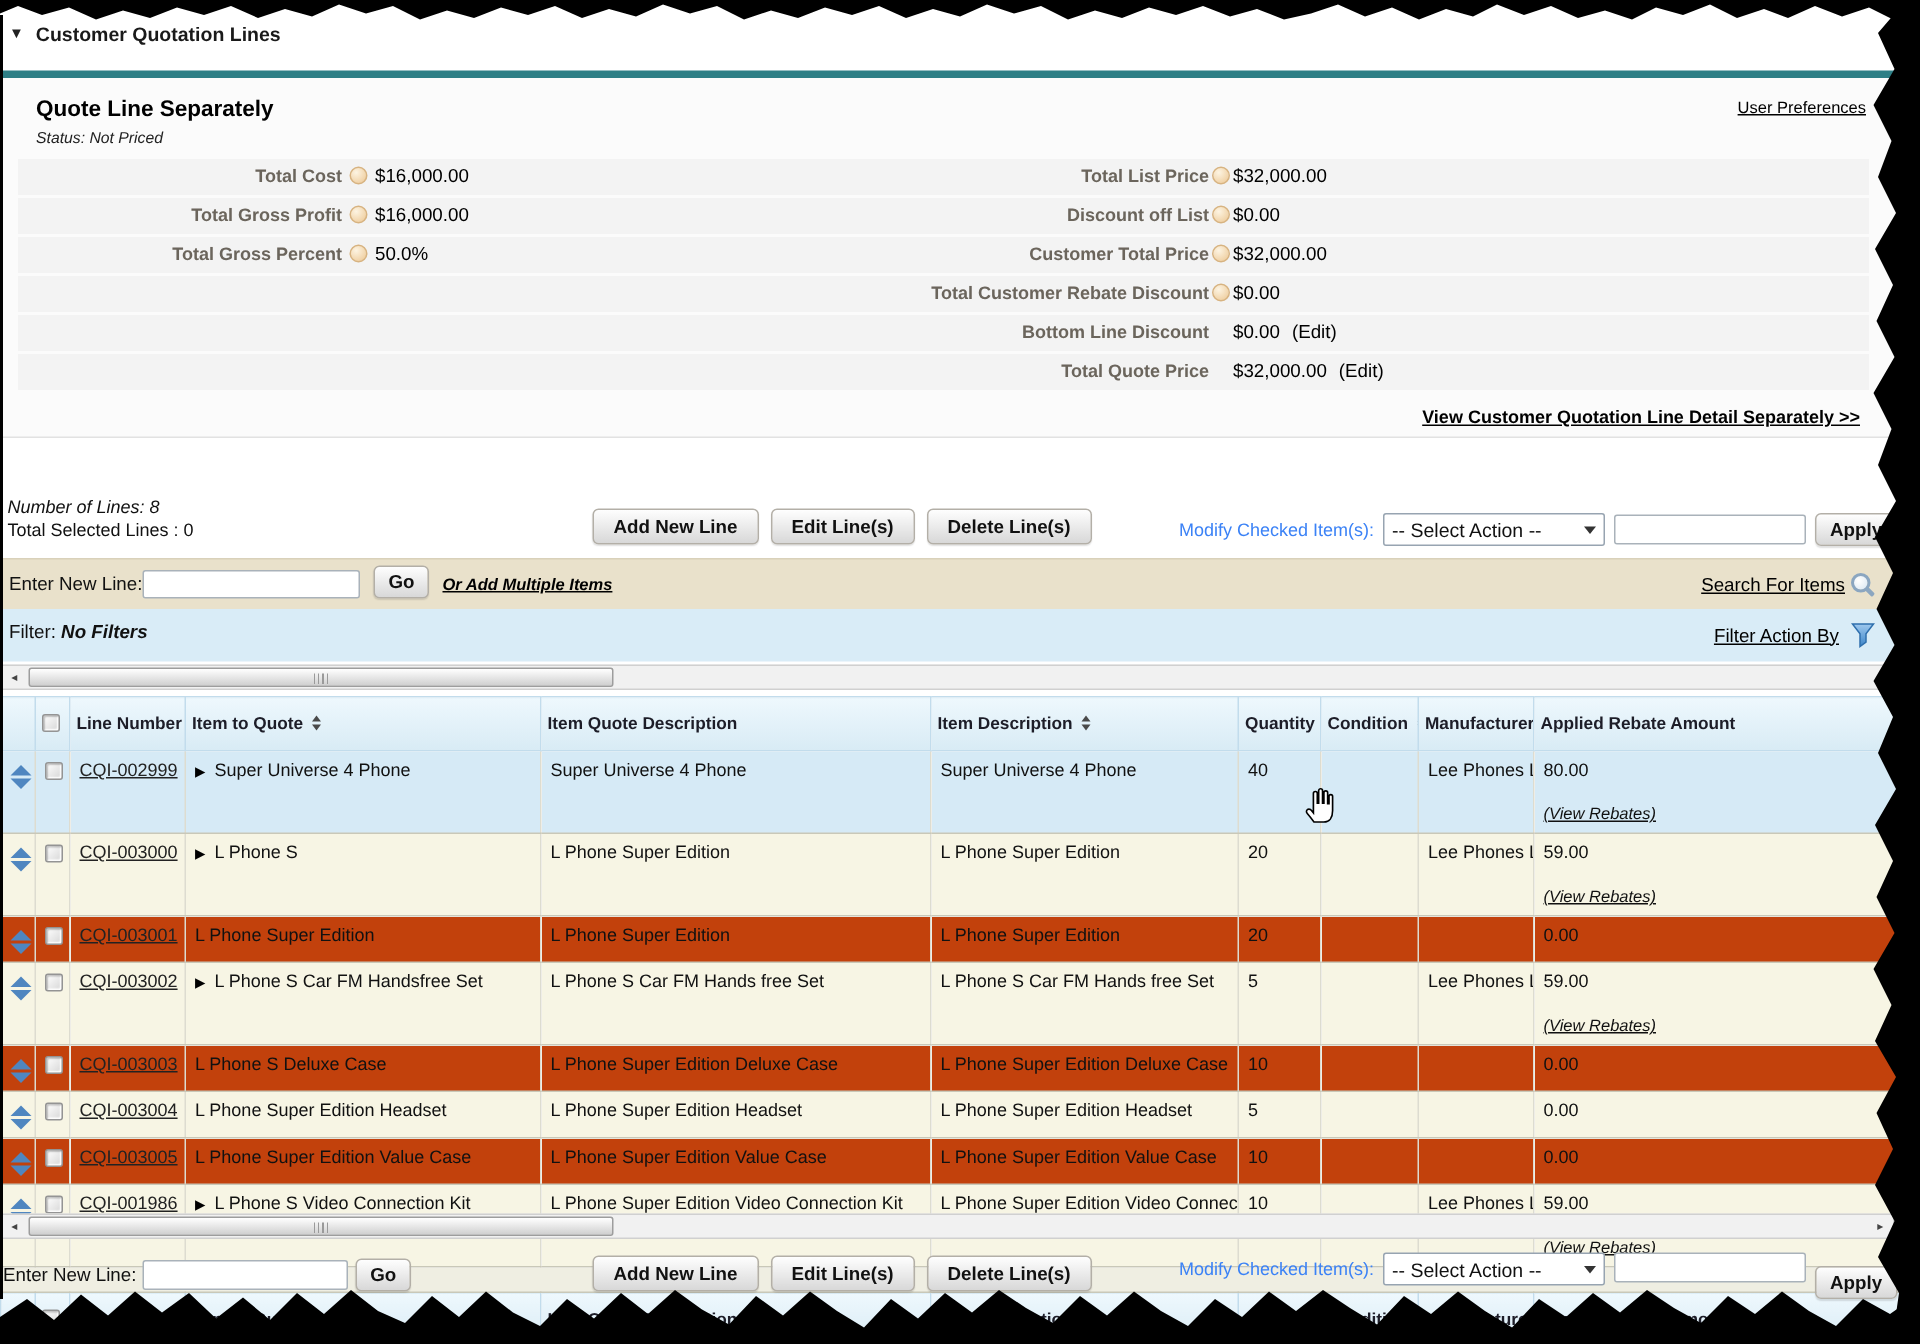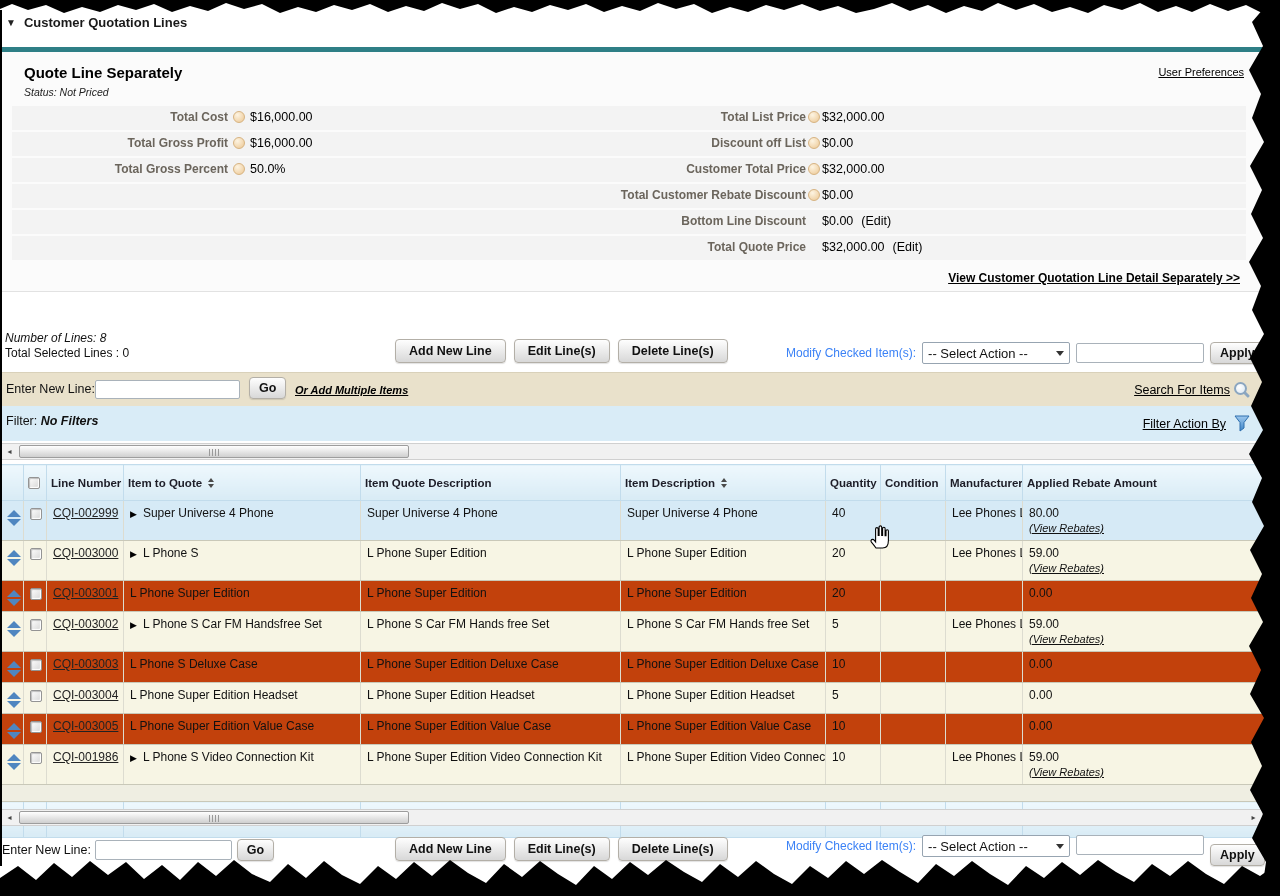--- a/index.html
+++ b/index.html
@@ -76,21 +76,21 @@
   .sort i{display:block;width:0;height:0;border-left:3.5px solid transparent;border-right:3.5px solid transparent}
   .sort .u{border-bottom:4px solid #4a4a4a}
   .sort .d{border-top:4px solid #4a4a4a}
   .cb{display:inline-block;width:12px;height:12px;border:1px solid #949494;border-radius:2px;background:linear-gradient(135deg,#ffffff,#d6d6d6);box-shadow:inset 1px 1px 1px rgba(0,0,0,.22),inset -1px -1px 1px #fff;cursor:pointer;vertical-align:middle}
   .dia{display:inline-flex;flex-direction:column;align-items:center;gap:2px;cursor:grab;margin-top:1px}
   .dia i{display:block;width:0;height:0;border-left:7px solid transparent;border-right:7px solid transparent}
   .dia .u{border-bottom:7px solid var(--diamond-blue,#4f86c0)}
   .dia .d{border-top:7px solid var(--diamond-blue,#4f86c0)}
   .exp{font-size:9px;margin-right:6px;color:#000;cursor:pointer}
   a.lnk{text-decoration:underline;color:#222;cursor:pointer}
-  .vr{font-size:11px;font-style:italic;margin-top:1px}
+  .vr{font-size:11px;font-style:italic;margin-top:16px}
   .vr span{text-decoration:underline;cursor:pointer}
   
   #bc-left{top:839px;left:2px}
   #bc-left .lbl{font-size:12.5px}
   #bc-btns{top:837px;left:395px;display:flex;gap:8px}
   #bc-right{top:835px;left:786px;align-items:flex-start}
   #bc-right .btn{margin-top:9px}
   #bc-right .ctl-label{margin-top:4px}
   
   #cursor{top:522px;left:868px;z-index:55;pointer-events:none}

